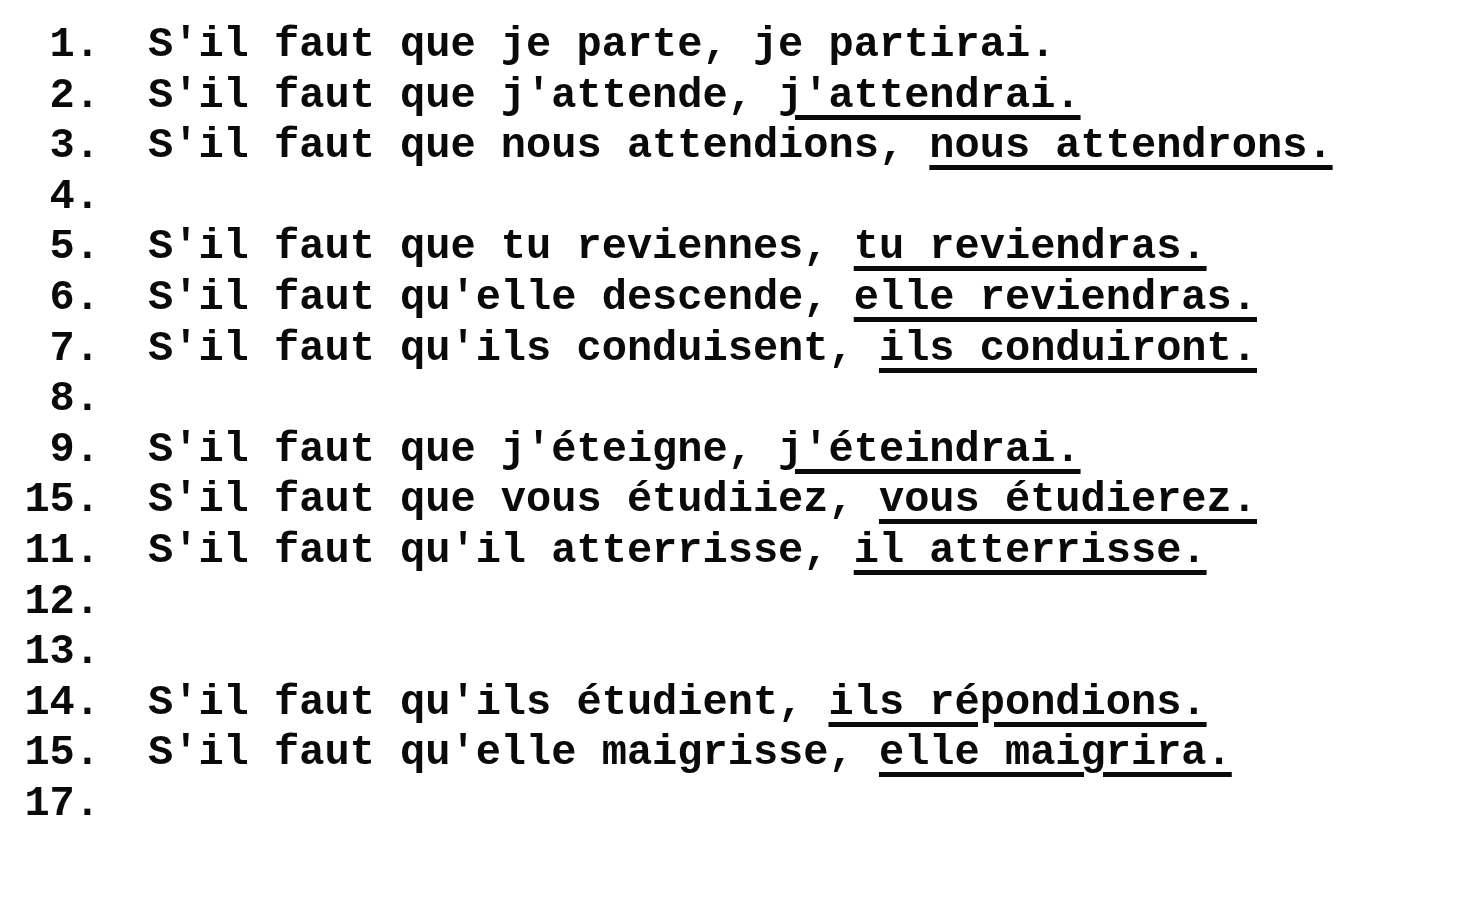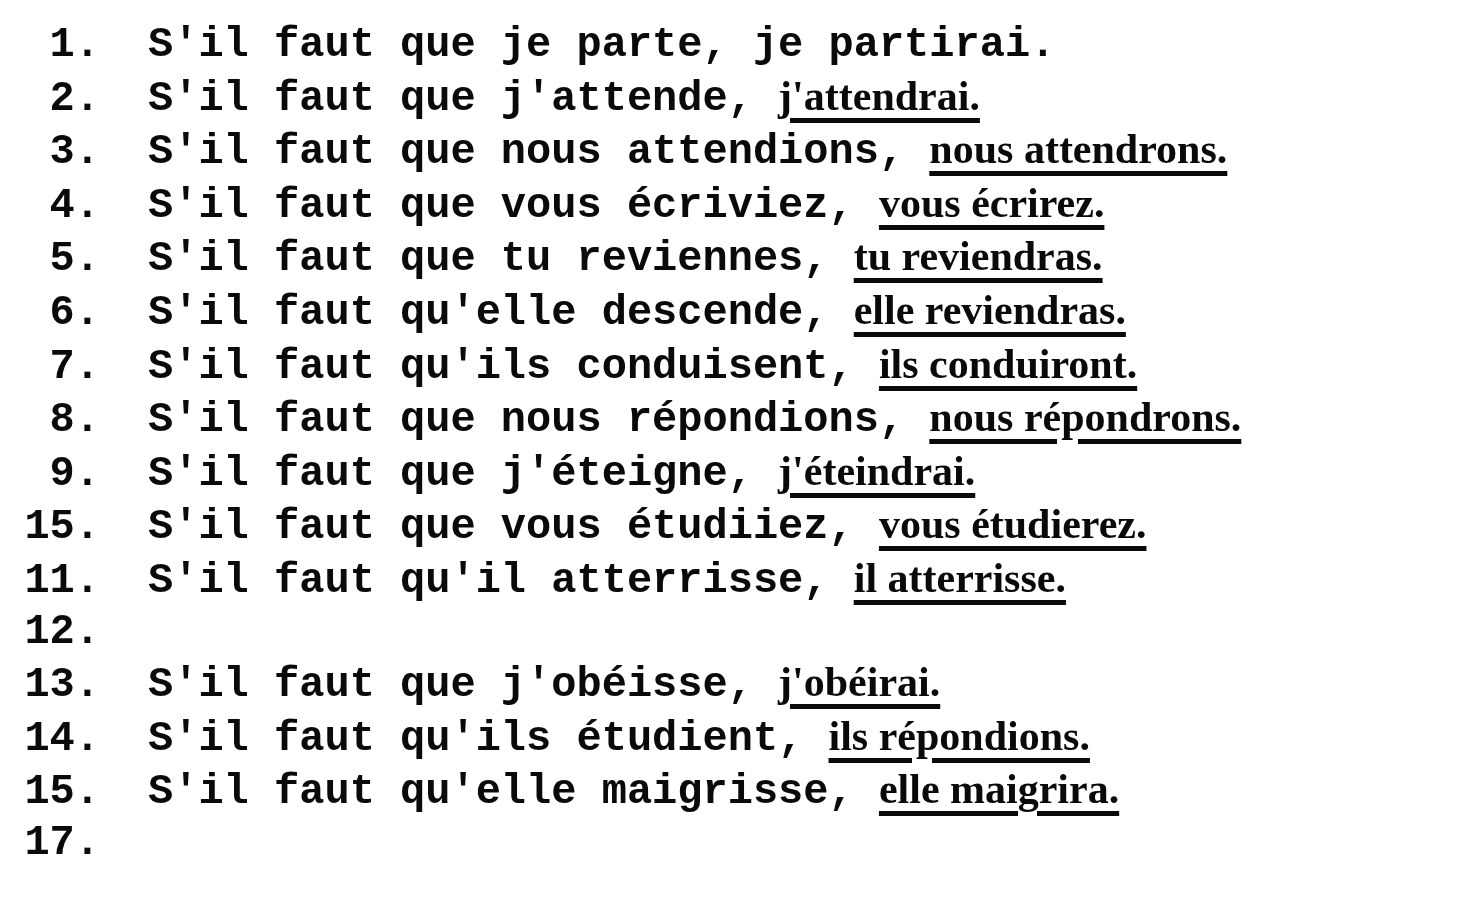--- a/index.html
+++ b/index.html
@@ -34,78 +34,77 @@
     width: 78px;
     text-align: right;
     margin-right: 48px;
   }
   .sentence { flex: 0 0 auto; text-align: right; }
   .answer-underline {
     text-decoration: underline;
     text-decoration-thickness: 5px;
     text-underline-offset: 8px;
     text-decoration-color: #0a0a0a;
-    font-family: Liberation Serif, serif;
   }
 </style>
 </head>
 <body>
 
 <div class="page">
   <ol class="sentence-list">
   <li class="row">
     <span class="num">1.</span><span class="sentence"><span class="intro-text">S'il faut que je parte, je partirai.</span><span class=""></span></span>
   </li>
 
   <li class="row">
     <span class="num">2.</span><span class="sentence"><span class="intro-text">S'il faut que j'attende, </span><span class="answer-underline">j'attendrai.</span></span>
   </li>
 
   <li class="row">
     <span class="num">3.</span><span class="sentence"><span class="intro-text">S'il faut que nous attendions, </span><span class="answer-underline">nous attendrons.</span></span>
   </li>
 
   <li class="row">
-    <span class="num">4.</span><span class="sentence"><span class="intro-text">S'il faut que vous écriviez, </span><span class="answer-underline">vous écrirez.</span></span>
+    <span class="num">4.</span>
   </li>
 
   <li class="row">
     <span class="num">5.</span><span class="sentence"><span class="intro-text">S'il faut que tu reviennes, </span><span class="answer-underline">tu reviendras.</span></span>
   </li>
 
   <li class="row">
     <span class="num">6.</span><span class="sentence"><span class="intro-text">S'il faut qu'elle descende, </span><span class="answer-underline">elle reviendras.</span></span>
   </li>
 
   <li class="row">
     <span class="num">7.</span><span class="sentence"><span class="intro-text">S'il faut qu'ils conduisent, </span><span class="answer-underline">ils conduiront.</span></span>
   </li>
 
   <li class="row">
-    <span class="num">8.</span><span class="sentence"><span class="intro-text">S'il faut que nous répondions, </span><span class="answer-underline">nous répondrons.</span></span>
+    <span class="num">8.</span>
   </li>
 
   <li class="row">
     <span class="num">9.</span><span class="sentence"><span class="intro-text">S'il faut que j'éteigne, </span><span class="answer-underline">j'éteindrai.</span></span>
   </li>
 
   <li class="row">
     <span class="num">15.</span><span class="sentence"><span class="intro-text">S'il faut que vous étudiiez, </span><span class="answer-underline">vous étudierez.</span></span>
   </li>
 
   <li class="row">
     <span class="num">11.</span><span class="sentence"><span class="intro-text">S'il faut qu'il atterrisse, </span><span class="answer-underline">il atterrisse.</span></span>
   </li>
 
   <li class="row">
     <span class="num">12.</span>
   </li>
 
   <li class="row">
-    <span class="num">13.</span><span class="sentence"><span class="intro-text">S'il faut que j'obéisse, </span><span class="answer-underline">j'obéirai.</span></span>
+    <span class="num">13.</span>
   </li>
 
   <li class="row">
     <span class="num">14.</span><span class="sentence"><span class="intro-text">S'il faut qu'ils étudient, </span><span class="answer-underline">ils répondions.</span></span>
   </li>
 
   <li class="row">
     <span class="num">15.</span><span class="sentence"><span class="intro-text">S'il faut qu'elle maigrisse, </span><span class="answer-underline">elle maigrira.</span></span>
   </li>
 

